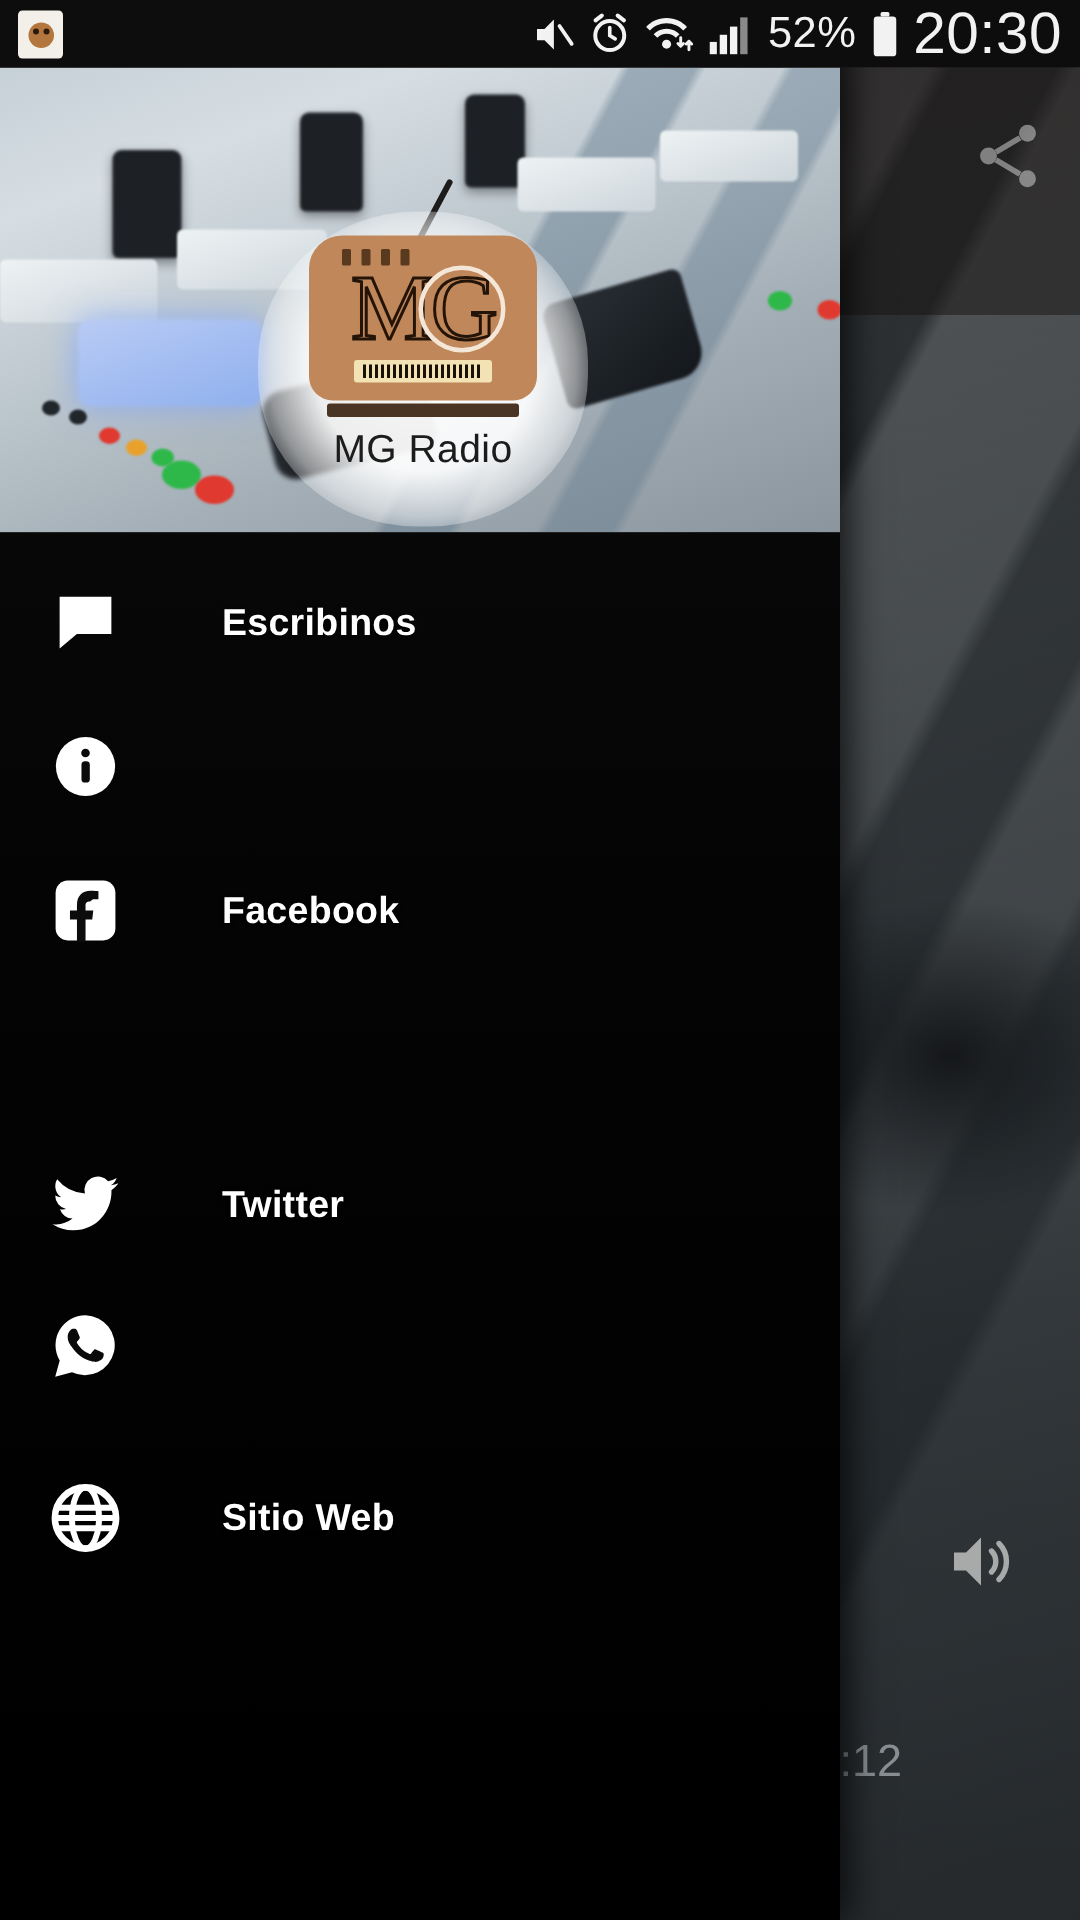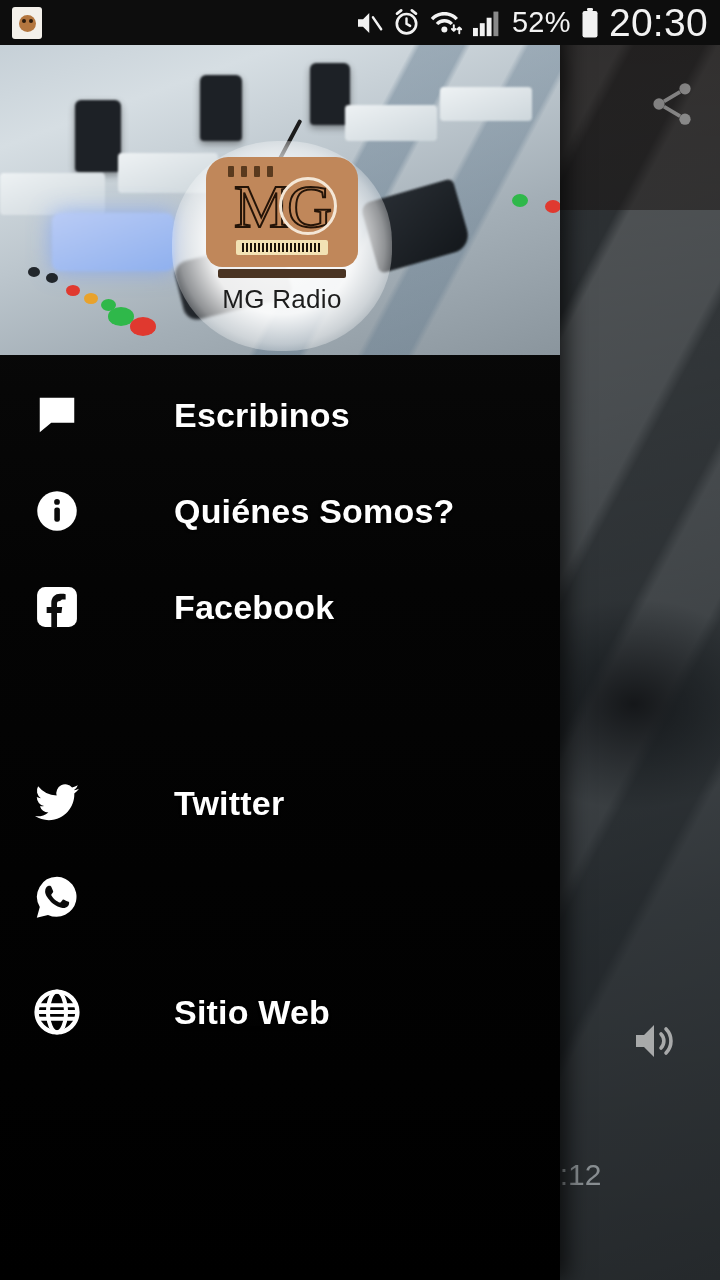--- a/index.html
+++ b/index.html
@@ -269,22 +269,22 @@
   .menu-item {
     position: absolute; left: 0; width: 560px; height: 96px;
     display: flex; align-items: center;
   }
   .mi-icon {
     width: 62px; margin-left: 26px;
     display: flex; align-items: center; justify-content: center;
     flex: 0 0 auto;
   }
   .mi-label {
-    margin-left: 86px;
-    color: #ffffff; font-size: 34px; font-weight: 700; letter-spacing: .2px;
+    margin-left: 60px;
+    color: #ffffff; font-size: 25px; font-weight: 700; letter-spacing: .2px;
     text-shadow: 0 1px 3px rgba(0,0,0,.9);
   }
 
   svg { display: block; }
 </style>
 </head>
 <body>
 
 <div class="screen">
 
@@ -425,21 +425,20 @@
       </div>
 
       <div class="menu-item" style="top:108px;">
         <span class="mi-icon">
           <svg width="46" height="46" viewBox="0 0 24 24">
             <circle cx="12" cy="12" r="10.3" fill="#ffffff"></circle>
             <circle cx="12" cy="7.3" r="1.5" fill="#0a0a0a"></circle>
             <rect x="10.6" y="10.2" width="2.9" height="7.4" rx="1.2" fill="#0a0a0a"></rect>
           </svg>
         </span>
-        <span class="mi-label">Quiénes Somos?</span>
       </div>
 
       <div class="menu-item" style="top:204px;">
         <span class="mi-icon">
           <svg width="46" height="46" viewBox="0 0 24 24">
             <rect x="1.6" y="1.6" width="20.8" height="20.8" rx="4.2" fill="#ffffff"></rect>
             <path d="M14.6 8.1h1.9V5.3c-.33-.05-1.47-.15-2.8-.15-2.77 0-4.67 1.74-4.67 4.94V12H6.6v3.1h2.43v7.8h2.98v-7.8h2.33l.37-3.1h-2.7V10.4c0-.9.24-1.5 1.59-1.5z" fill="#0c0c0c"></path>
           </svg>
         </span>
         <span class="mi-label">Facebook</span>

